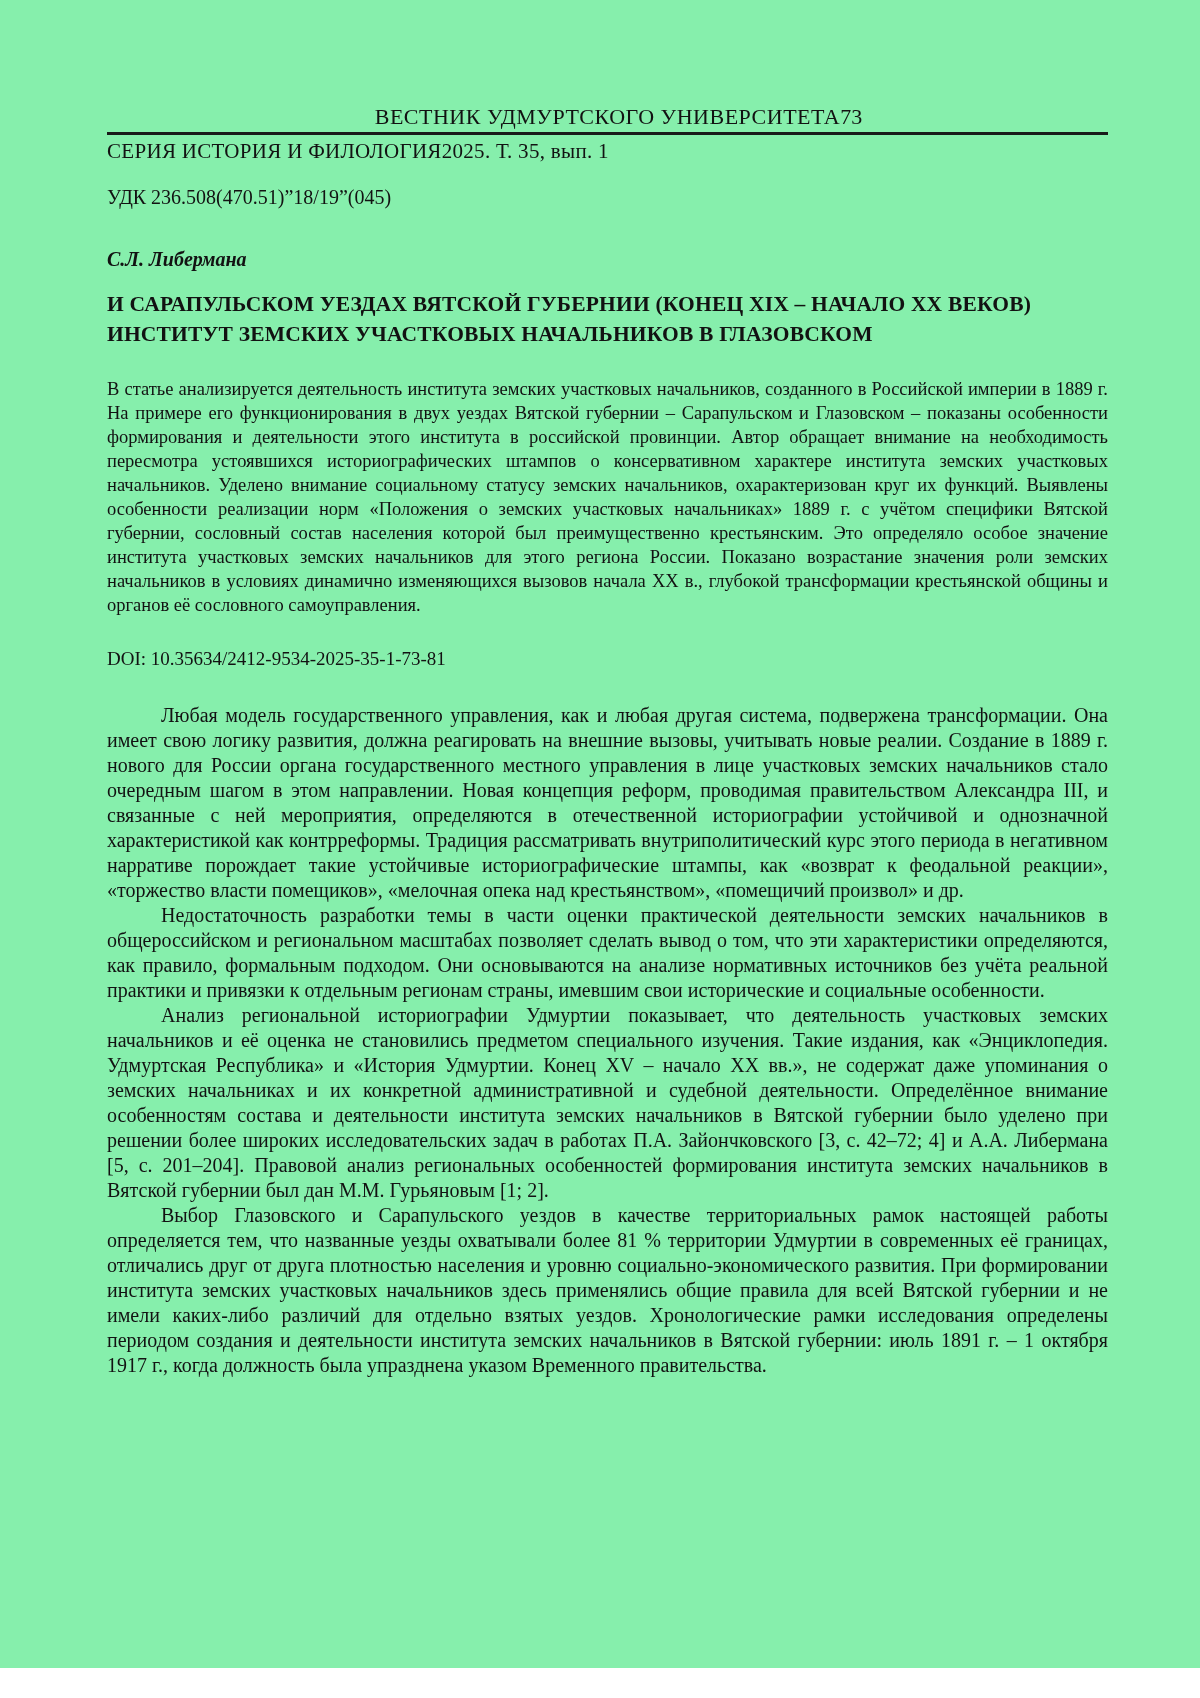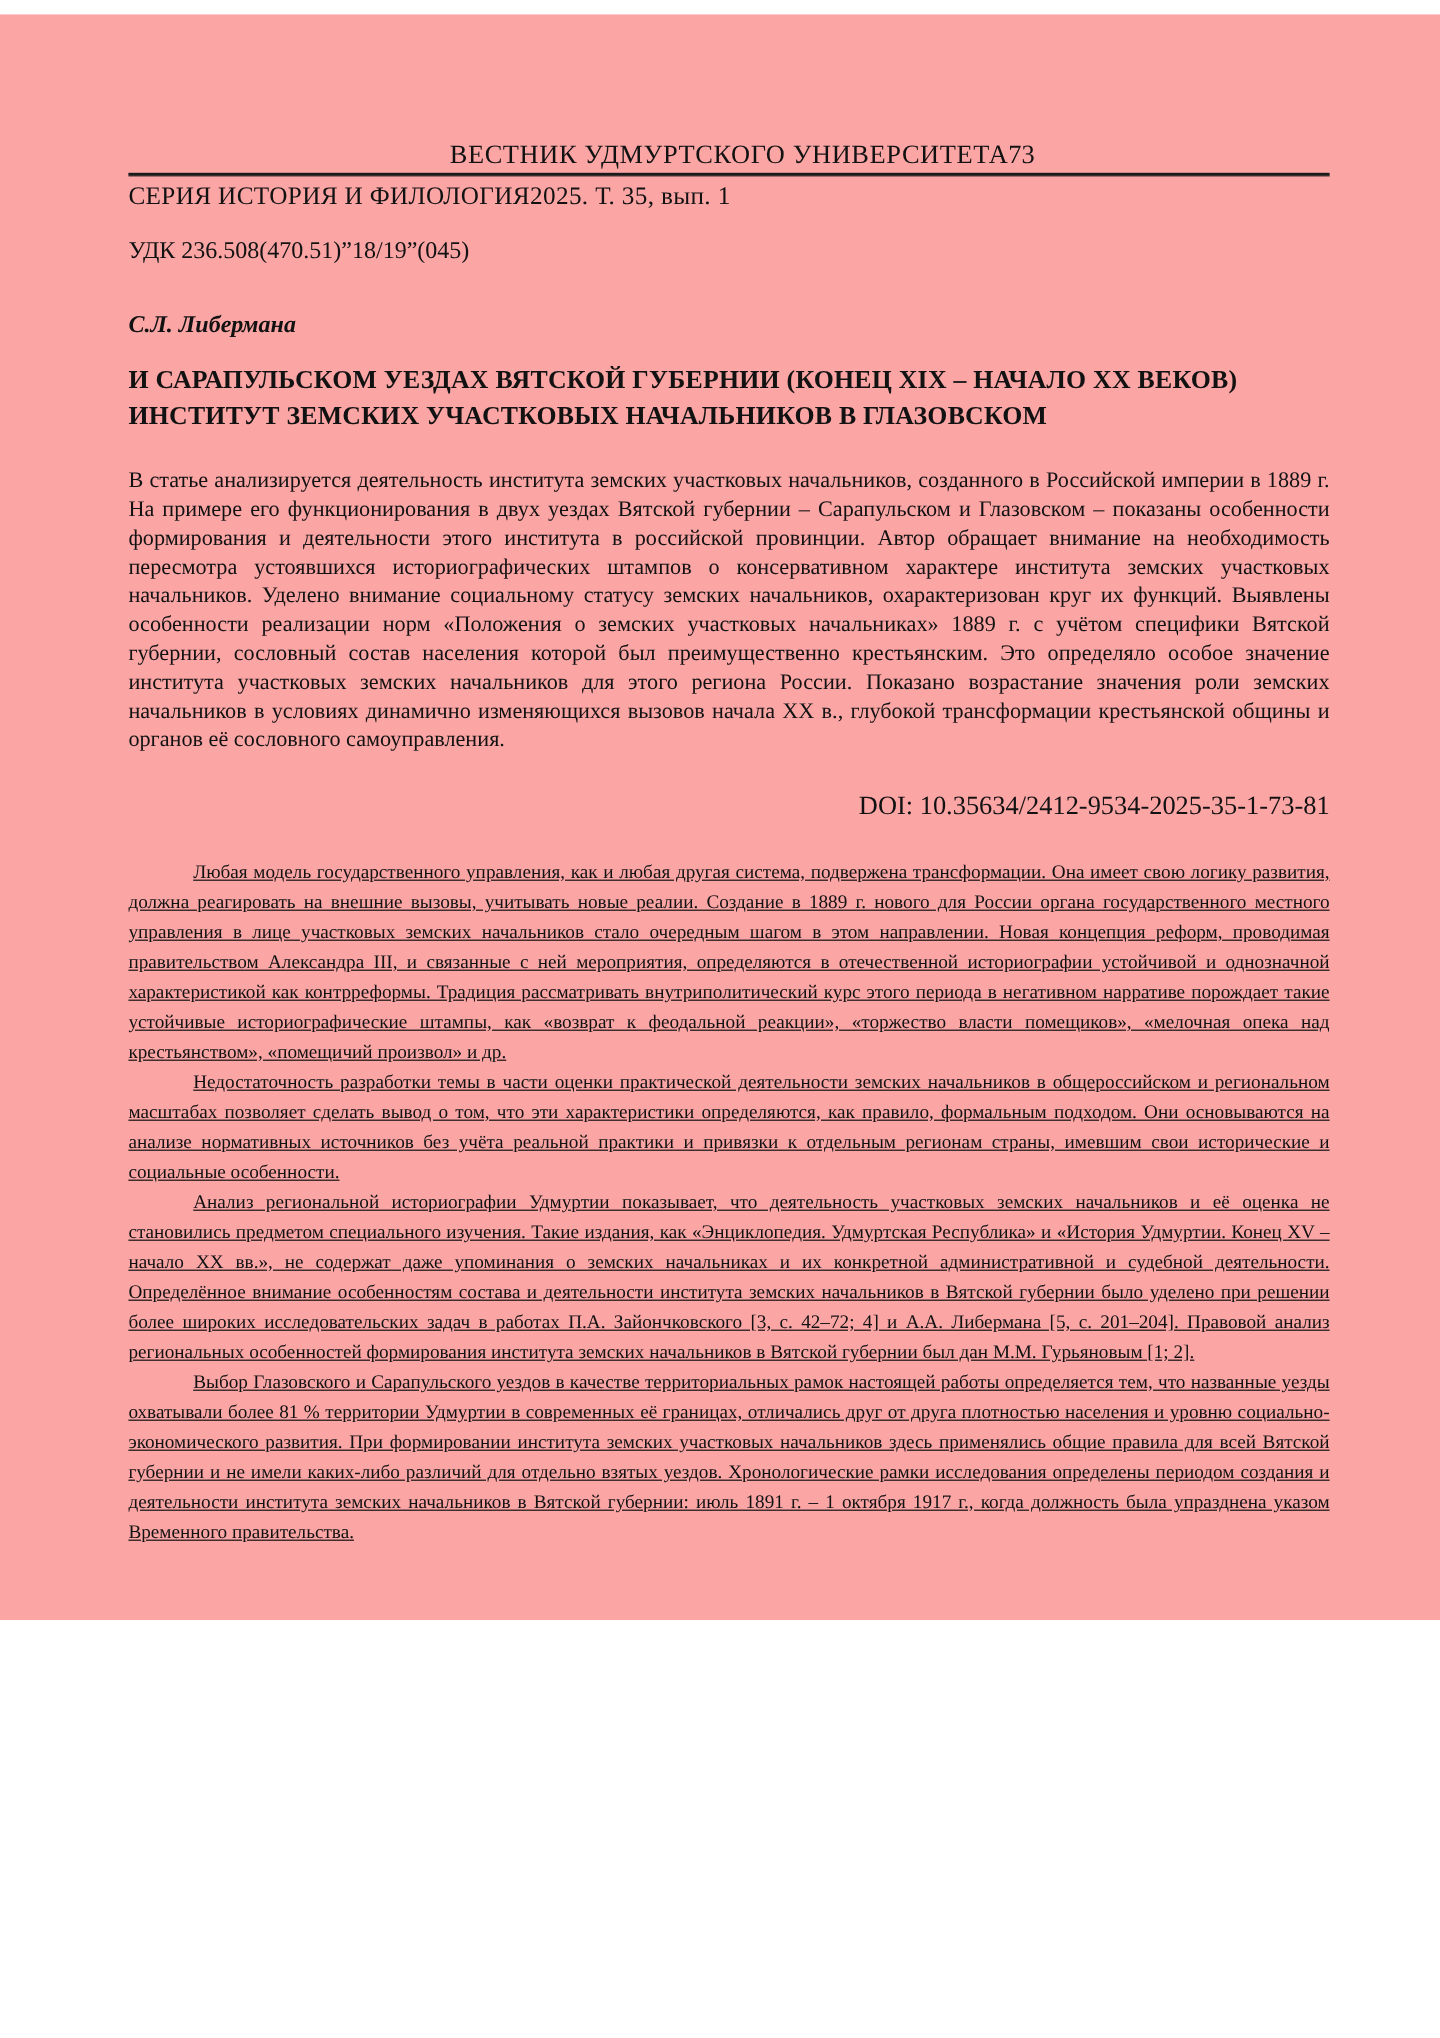--- a/index.html
+++ b/index.html
@@ -4,23 +4,23 @@
 <style>
   * { box-sizing: border-box; }
   html, body {
     margin: 0;
     padding: 0;
     background: #ffffff;
   }
   .page {
     position: relative;
     width: 1200px;
-    height: 1338px;
-    margin: 12px auto;
-    background: #fca5a5;
+    height: 1668px;
+    margin: 0 auto;
+    background: #86efac;
     color: #121212;
     font-family: "Liberation Serif", "DejaVu Serif", serif;
     padding: 104px 92px 40px 107px;
     overflow: hidden;
   }
   
   .journal-row {
     display: grid;
     grid-template-columns: 1fr auto 1fr;
     align-items: baseline;
@@ -76,32 +76,30 @@
   .keywords {
     margin: 22px 0 0 0;
     font-size: 18.5px;
     line-height: 24px;
     text-align: justify;
     hyphens: auto;
   }
   .kw-label { font-style: italic; }
   .doi {
     margin-top: 30px;
-    font-size: 22px;
+    font-size: 19px;
     line-height: 24px;
-    text-align: right;
   }
   
   .main-text {
     margin-top: 32px;
-    font-size: 16px;
+    font-size: 20px;
     line-height: 25px;
     text-align: justify;
     hyphens: auto;
-    text-decoration: underline;
     -webkit-hyphens: auto;
   }
   .main-text p {
     margin: 0;
     text-indent: 54px;
   }
 </style>
 </head>
 <body>
 

